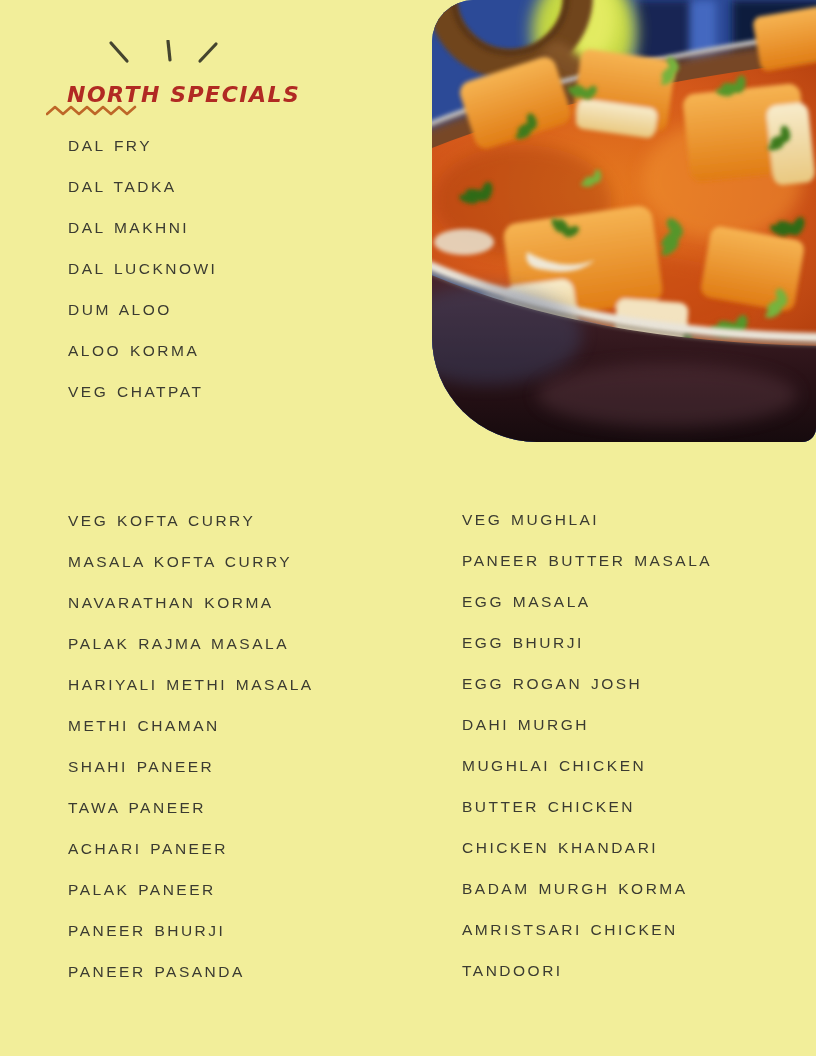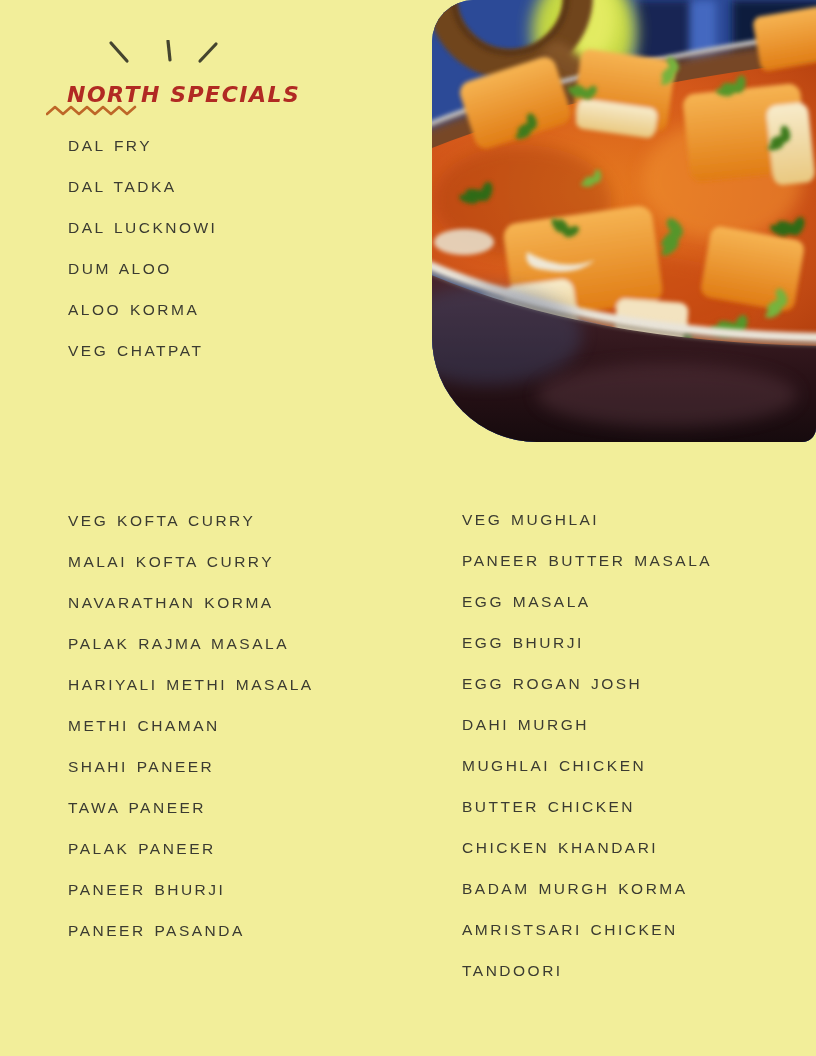--- a/index.html
+++ b/index.html
@@ -167,35 +167,37 @@
       <path d="M -12 270 Q 150 342 392 346 L 392 446 L -12 446 Z" fill="url(#bowlGrad)"></path>
       <path d="M -12 268 Q 150 340 392 344" fill="none" stroke="#8E8678" stroke-width="3" filter="url(#b2)"></path>
       <ellipse cx="55" cy="335" rx="95" ry="50" fill="#41537E" opacity="0.35" filter="url(#b8)"></ellipse>
       <ellipse cx="235" cy="395" rx="130" ry="32" fill="#6B4450" opacity="0.35" filter="url(#b8)"></ellipse>
     </svg>
   </div>
 
   <ul class="menu-list list-top-left">
       <li class="menu-item">DAL FRY</li>
       <li class="menu-item">DAL TADKA</li>
+      <li class="menu-item">DAL MAKHNI</li>
       <li class="menu-item">DAL LUCKNOWI</li>
       <li class="menu-item">DUM ALOO</li>
       <li class="menu-item">ALOO KORMA</li>
       <li class="menu-item">VEG CHATPAT</li>
     </ul>
 
   <ul class="menu-list list-bottom-left">
       <li class="menu-item">VEG KOFTA CURRY</li>
-      <li class="menu-item">MALAI KOFTA CURRY</li>
+      <li class="menu-item">MASALA KOFTA CURRY</li>
       <li class="menu-item">NAVARATHAN KORMA</li>
       <li class="menu-item">PALAK RAJMA MASALA</li>
       <li class="menu-item">HARIYALI METHI MASALA</li>
       <li class="menu-item">METHI CHAMAN</li>
       <li class="menu-item">SHAHI PANEER</li>
       <li class="menu-item">TAWA PANEER</li>
+      <li class="menu-item">ACHARI PANEER</li>
       <li class="menu-item">PALAK PANEER</li>
       <li class="menu-item">PANEER BHURJI</li>
       <li class="menu-item">PANEER PASANDA</li>
     </ul>
 
   <ul class="menu-list list-bottom-right">
       <li class="menu-item">VEG MUGHLAI</li>
       <li class="menu-item">PANEER BUTTER MASALA</li>
       <li class="menu-item">EGG MASALA</li>
       <li class="menu-item">EGG BHURJI</li>

